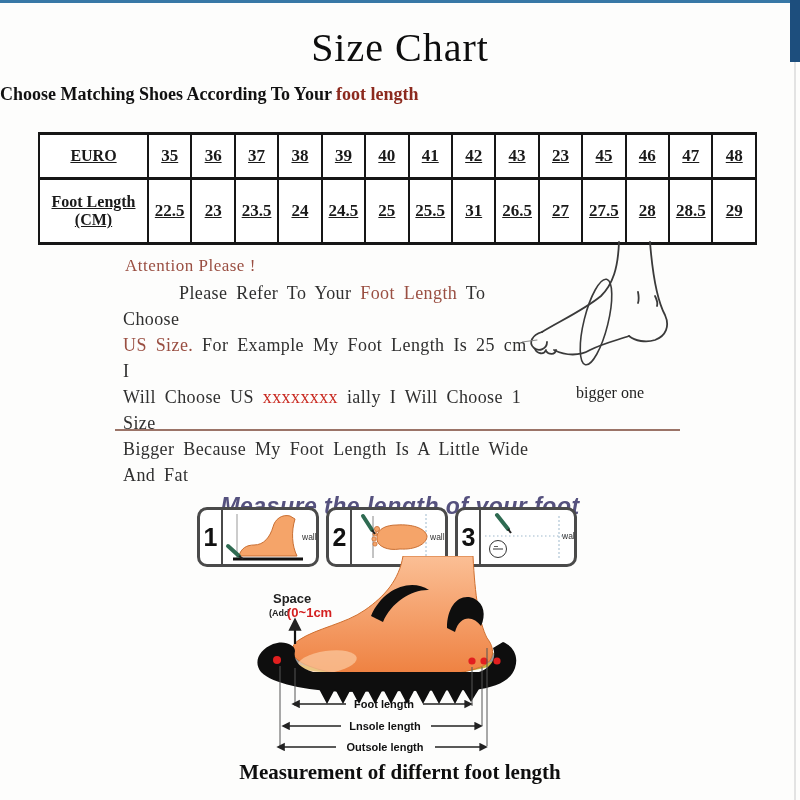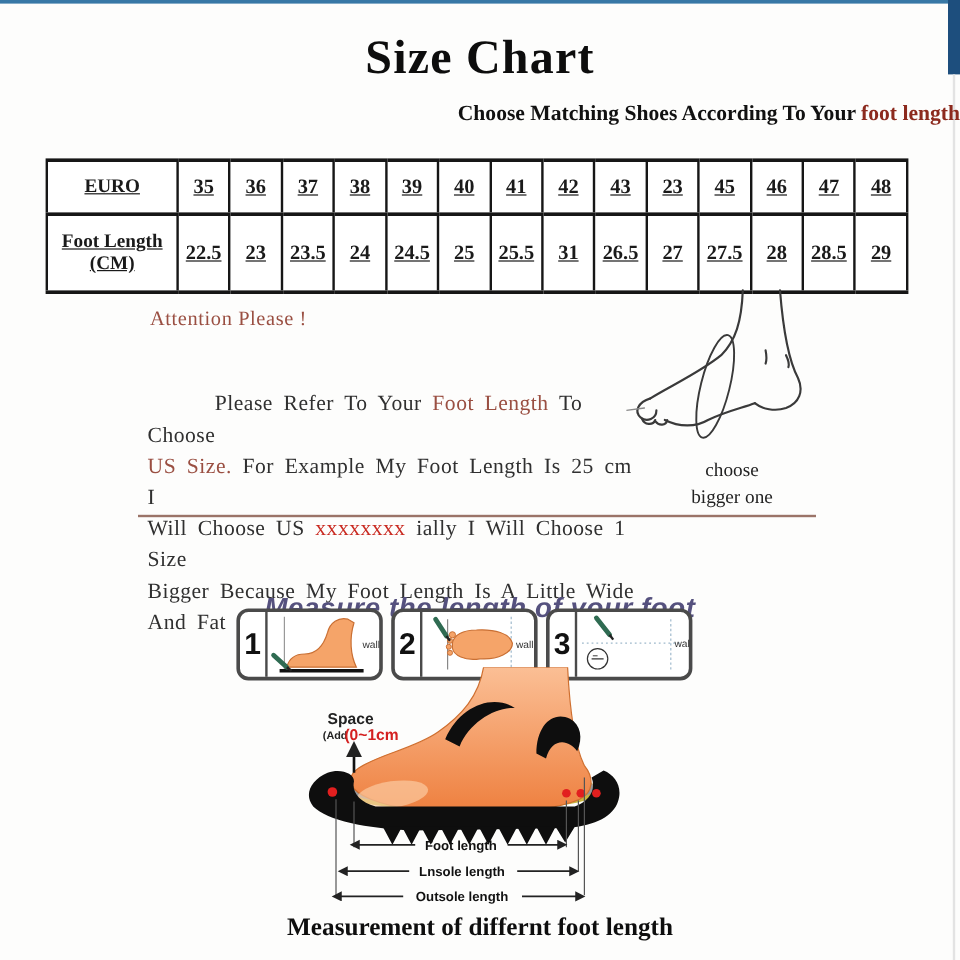--- a/index.html
+++ b/index.html
@@ -4,38 +4,38 @@
 <style>
   html,body{margin:0;padding:0;background:#ffffff;}
   #canvas{position:relative;width:800px;height:800px;background:#fdfdfc;overflow:hidden;
           font-family:"Liberation Serif",serif;color:#1a1a1a;}
   
   .top-line{position:absolute;top:0;left:0;width:100%;height:3px;background:#3878a6;}
   .corner-accent{position:absolute;top:0;right:0;width:10px;height:62px;background:#1d4e7d;}
   .right-faint{position:absolute;top:62px;right:4px;width:2px;height:738px;background:#e3e3e3;}
 
   .page-title{position:absolute;top:24px;left:0;width:100%;text-align:center;
-              font-size:40px;font-weight:bold;letter-spacing:1px;color:#0d0d0d;}
-  .subtitle{position:absolute;top:84px;left:0;width:100%;text-align:right;
+              font-size:40px;font-weight:normal;letter-spacing:1px;color:#0d0d0d;}
+  .subtitle{position:absolute;top:84px;left:0;width:100%;text-align:left;
             font-size:18px;font-weight:bold;color:#111;}
   .subtitle .accent{color:#8c2a1e;}
 
   
   table.size-table{position:absolute;top:132px;left:38px;width:719px;border-collapse:collapse;
                    table-layout:fixed;font-weight:bold;text-decoration:underline;}
   table.size-table td{border:2px solid #161616;text-align:center;vertical-align:middle;
                       font-size:17px;padding:0;background:#fff;}
   table.size-table tr.r1 td{height:38px;border-top:3px solid #161616;border-bottom:3px solid #161616;}
   table.size-table tr.r2 td{height:58px;border-bottom:3px solid #161616;margin-top:13px;}
   table.size-table td.hd{font-size:16px;line-height:1.15;padding:2px 6px;}
 
   
   .attn-heading{position:absolute;left:125px;top:256px;font-size:17px;color:#9a4f42;letter-spacing:.5px;}
   .attn-par{position:absolute;left:123px;top:280px;width:414px;font-size:18px;line-height:26px;
-            color:#303030;letter-spacing:.4px;word-spacing:4px;margin-top:43px;}
+            color:#303030;letter-spacing:.4px;word-spacing:4px;}
   .attn-par .ind{display:inline-block;width:56px;}
   .attn-par .accent{color:#9a4f42;}
   .attn-par .red{color:#c92a21;}
 
   .sketch{position:absolute;left:522px;top:240px;}
   .sketch-caption{position:absolute;left:540px;top:382px;width:140px;text-align:center;
                   font-size:16px;line-height:22px;color:#222;}
   .divider{position:absolute;left:115px;top:429px;width:565px;height:2px;background:#9b7468;}
 
   .measure-heading{position:absolute;top:447px;left:0;width:100%;text-align:center;
@@ -128,21 +128,20 @@
       <path d="M24,111 C27,115 33,115 34,110"></path>
       <path d="M32,110 C44,116 58,116 68,110 C82,103 96,100 107,96"></path>
       <path d="M116,52 C117,57 117,60 116,63"></path>
       <path d="M133,56 C135,60 136,63 135,66"></path>
       <ellipse cx="74" cy="82" rx="12" ry="44" transform="rotate(14 74 82)" stroke-width="1.6"></ellipse>
       <line x1="0" y1="102" x2="15" y2="100" stroke="#8a8a8a" stroke-width="1.2"></line>
     </g>
   </svg>
 
   <div class="sketch-caption">
-    <div>choose</div>
     <div>bigger one</div>
   </div>
 
   <div class="divider"></div>
 
   <div class="measure-heading">Measure the length of your foot</div>
 
   <div class="steps">
 
     <div class="panel">

